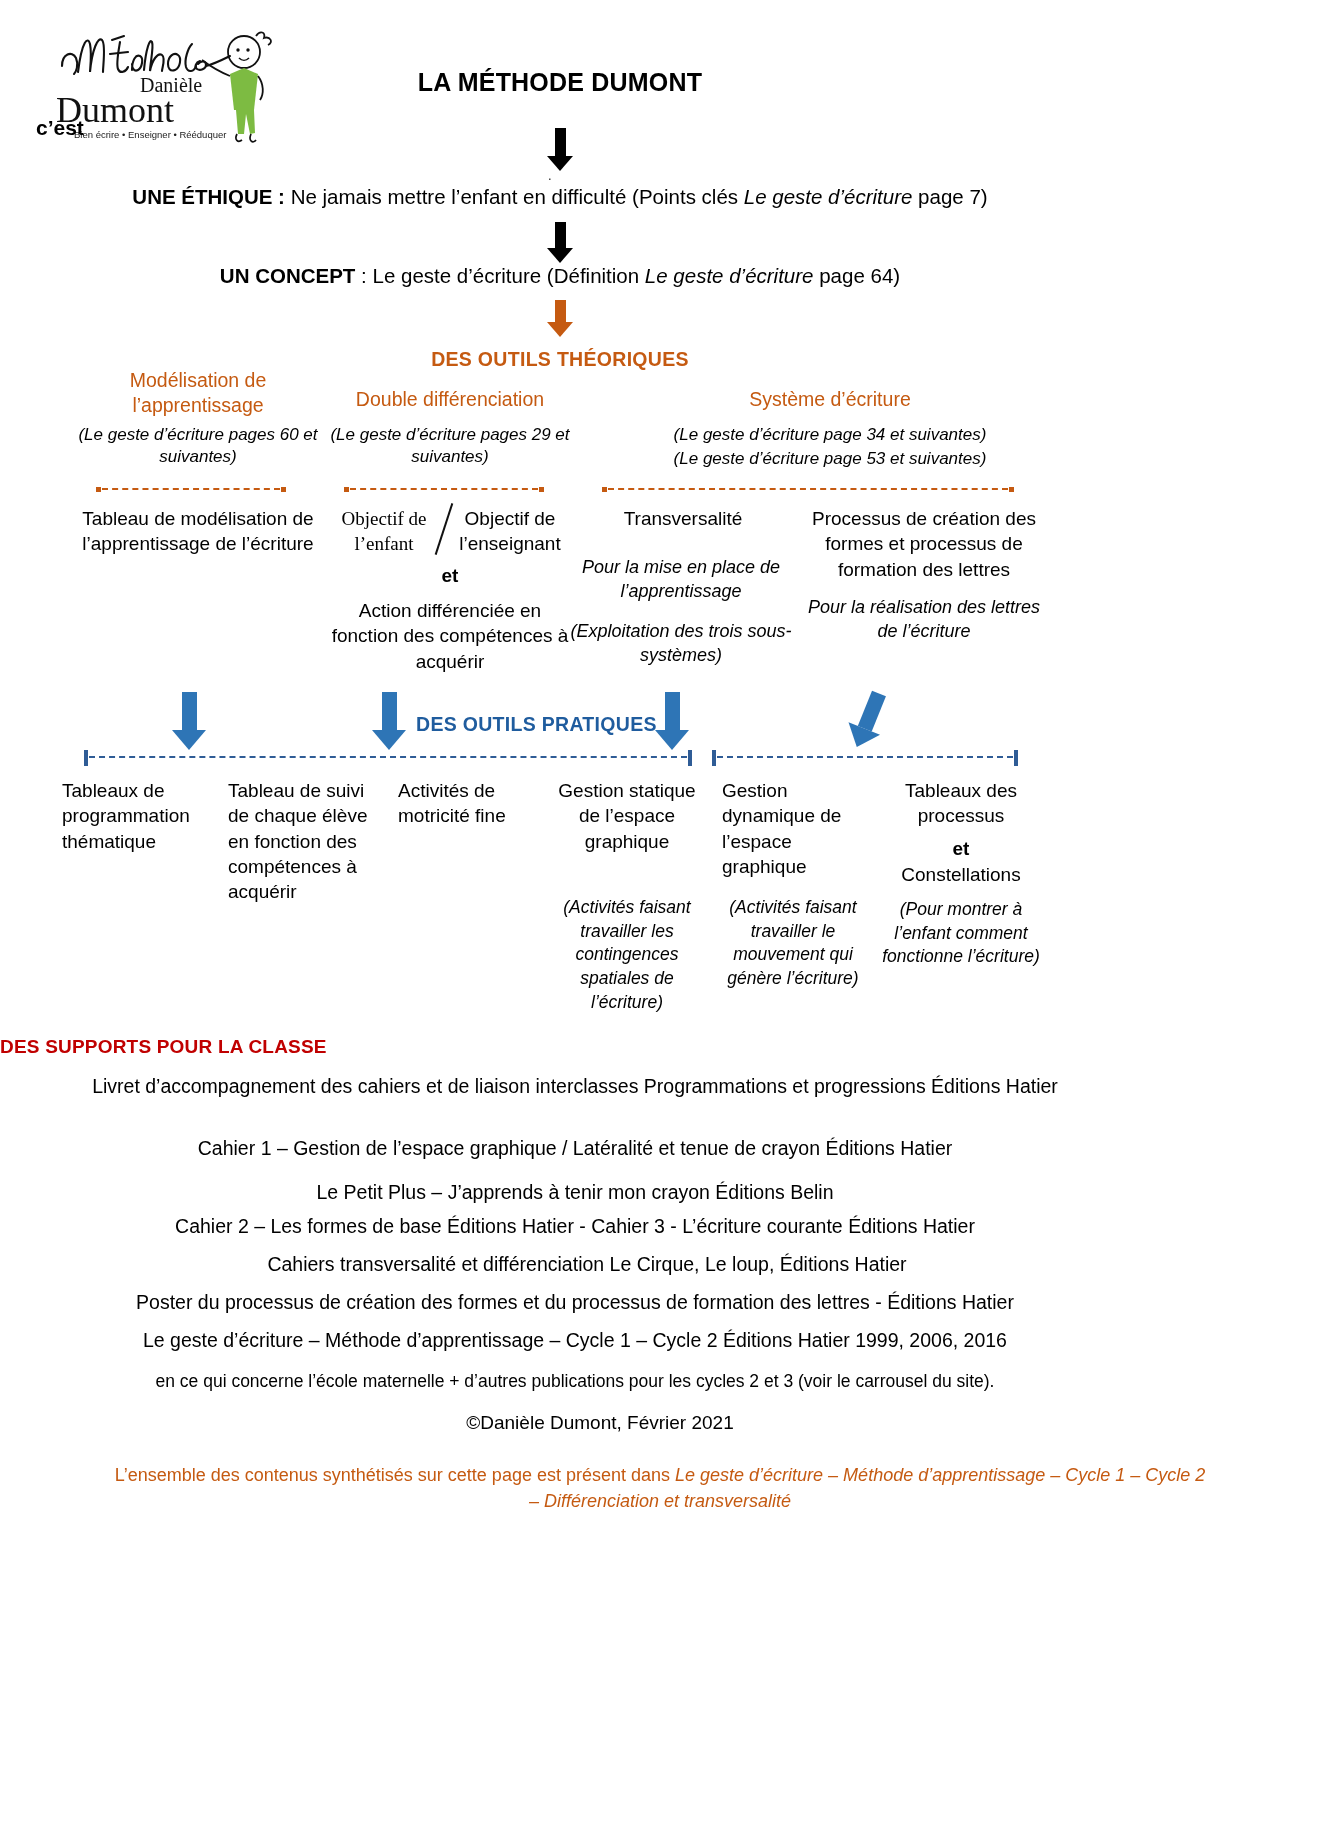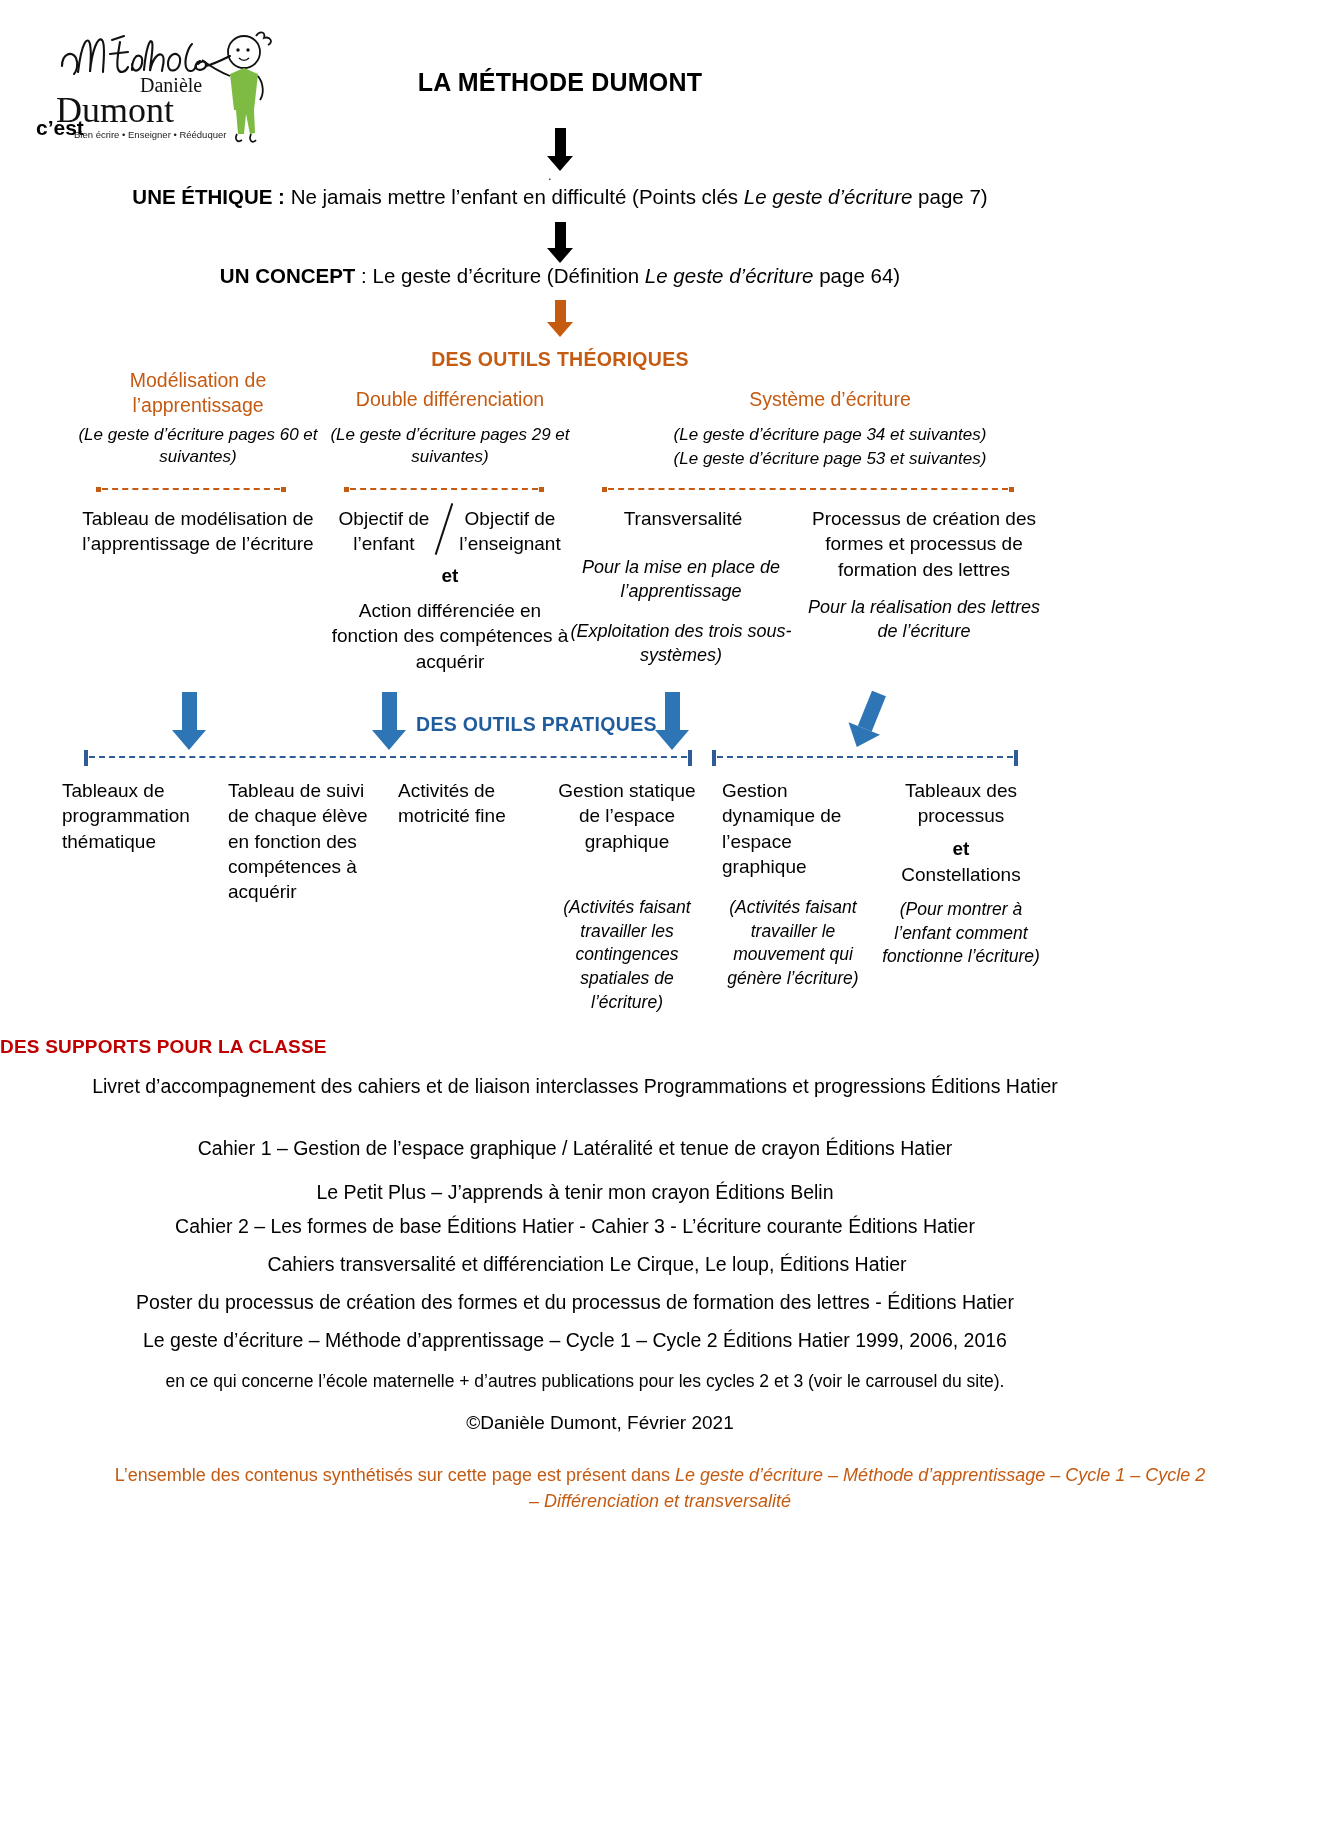--- a/index.html
+++ b/index.html
@@ -96,21 +96,21 @@
   .pnote{font-size:17.5px;font-style:italic;line-height:1.35;text-align:center;}
 
   
   .sup-title{
     position:absolute;left:0;top:1036px;width:1150px;text-align:left;
     font-size:19px;font-weight:bold;color:#C00000;letter-spacing:.2px;
   }
   .sup-line{
     position:absolute;width:1150px;left:0;text-align:center;font-size:19.5px;line-height:1.30;
   }
-  .sup-small{font-size:17.5px;margin-left:10px;}
+  .sup-small{font-size:17.5px;}
   .copy{
     position:absolute;left:0;top:1412px;width:1200px;text-align:center;font-size:19px;
   }
   .foot{
     position:absolute;left:110px;top:1462px;width:1100px;text-align:center;
     font-size:18px;color:#C55A11;line-height:1.45;
   }
   .foot i{font-style:italic;}
 </style>
 </head>
@@ -195,21 +195,21 @@
   </div>
   <div class="abs tbody" style="left:62px;top:506px;width:272px;">Tableau de modélisation de l’apprentissage de l’écriture</div>
 
   <div class="abs thead" style="left:330px;top:387px;width:240px;">Double différenciation</div>
   <div class="abs tref" style="left:330px;top:424px;width:240px;">(Le geste d’écriture pages 29 et suivantes)</div>
   <div class="dashO" style="left:344px;top:485px;width:200px;">
     <div class="cap capL"></div>
       <div class="ln"></div>
       <div class="cap capR"></div>
   </div>
-  <div class="abs tbody" style="left:332px;top:506px;width:104px;text-align:center;">Objectif de l’enfant</div>
+  <div class="abs tbody" style="left:332px;top:506px;width:104px;text-align:center;font-family:Liberation Serif, serif;">Objectif de l’enfant</div>
   <div class="abs" style="left:443px;top:502px;width:2px;height:54px;background:#111;transform:rotate(18deg);"></div>
   <div class="abs tbody" style="left:455px;top:506px;width:110px;text-align:center;">Objectif de l’enseignant</div>
   <div class="abs tbody bold" style="left:330px;top:563px;width:240px;">et</div>
   <div class="abs tbody" style="left:326px;top:598px;width:248px;">Action différenciée en fonction des compétences à acquérir</div>
 
   <div class="abs thead" style="left:620px;top:387px;width:420px;">Système d’écriture</div>
   <div class="abs tref" style="left:600px;top:424px;width:460px;">(Le geste d’écriture page 34 et suivantes)</div>
   <div class="abs tref" style="left:600px;top:448px;width:460px;">(Le geste d’écriture page 53 et suivantes)</div>
   <div class="dashO" style="left:602px;top:485px;width:412px;">
     <div class="cap capL"></div>

